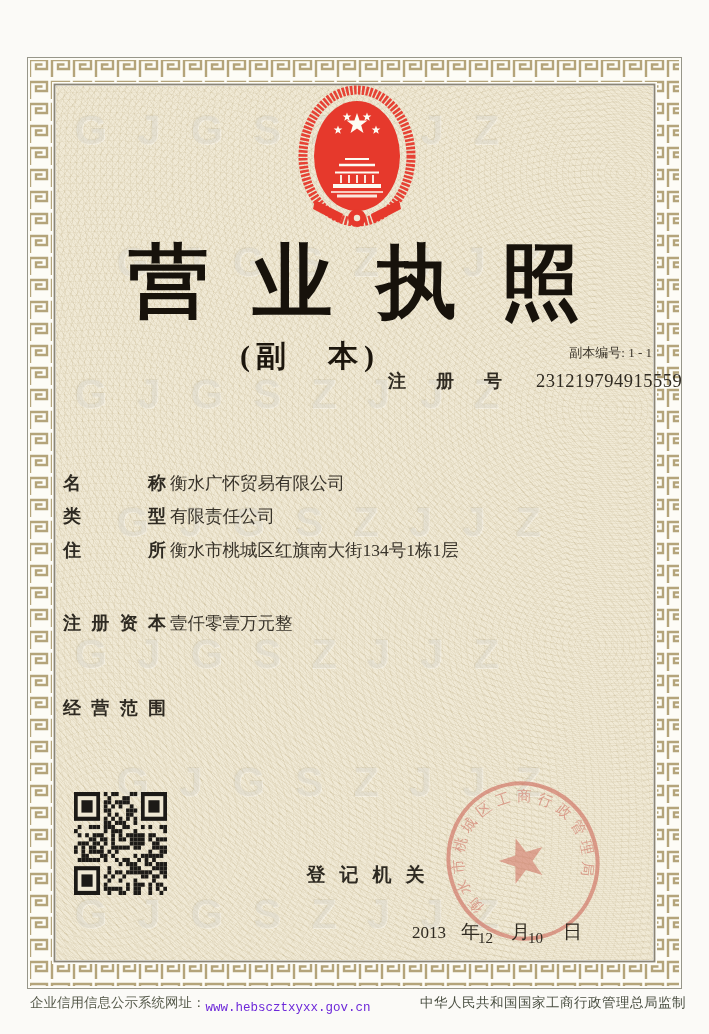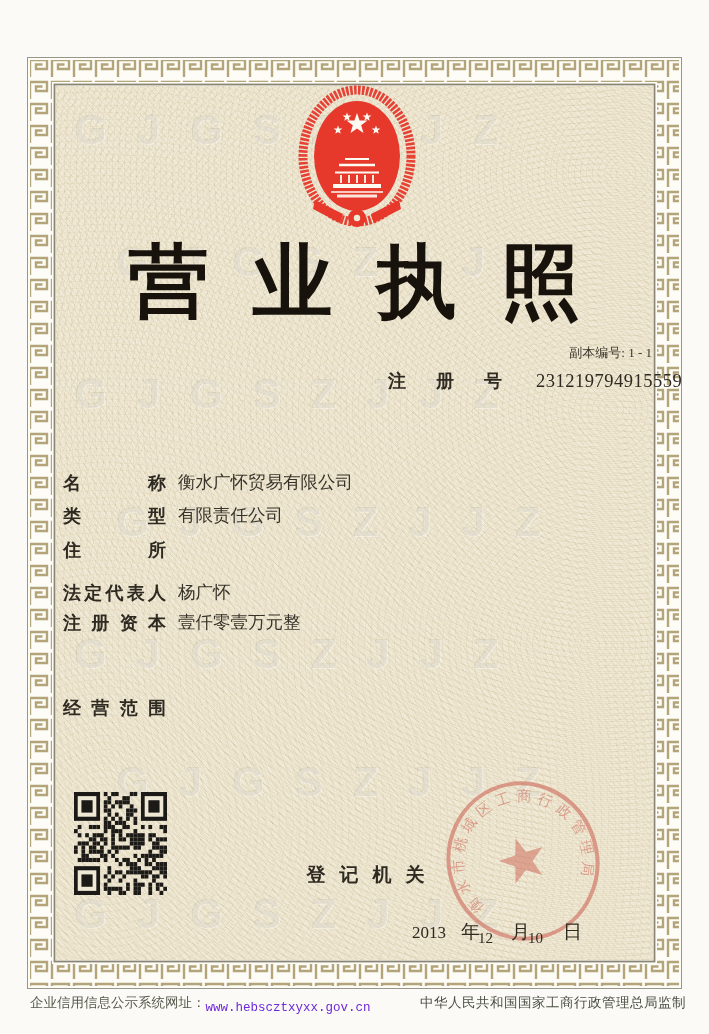--- a/index.html
+++ b/index.html
@@ -29,24 +29,24 @@
   .emw-s{stroke:#fdfbf2;fill:none;}
   .emw-f{fill:#fdfbf2;}
   #title{left:0;top:240px;width:709px;text-align:center;font-family:"Liberation Sans","DejaVu Sans",sans-serif;
     font-weight:900;font-size:80px;line-height:1.05;letter-spacing:44px;padding-left:44px;box-sizing:border-box;
     color:#17120b;}
   #subtitle{left:240px;top:336px;font-weight:800;font-size:30px;color:#1c160d;letter-spacing:6px;}
   #copy-number{top:344px;right:57px;font-size:13px;color:#3c362c;}
   #regline{left:388px;top:369px;color:#2f2a21;}
   #regline .rlabel{font-size:18px;letter-spacing:30px;font-weight:600;margin-top:26px;}
   #regline .rno{font-size:18.5px;letter-spacing:.5px;}
-  .field-row{position:absolute;left:63px;width:596px;display:flex;align-items:center;}
+  .field-row{position:absolute;left:63px;width:596px;display:flex;align-items:flex-end;}
   .flabel{width:103px;flex:0 0 103px;font-family:"Liberation Sans","DejaVu Sans",sans-serif;
     font-size:18px;font-weight:600;color:#2e2a22;text-align:justify;text-align-last:justify;line-height:22px;}
-  .fvalue{margin-left:12px;font-size:17.5px;color:#38332a;line-height:21.5px;}
+  .fvalue{margin-left:4px;font-size:17.5px;color:#38332a;line-height:21.5px;}
   .fvalue.scope{width:473px;text-align:justify;}
   #qr{left:74px;top:792px;width:93px;height:103px;}
   #registrar{left:0;top:862px;width:745px;text-align:center;font-family:"Liberation Sans","DejaVu Sans",sans-serif;
     font-size:19px;font-weight:600;letter-spacing:14px;color:#2e2a22;}
   #seal-wrap{left:438px;top:772px;width:170px;height:178px;transform:rotate(-18deg);opacity:.8;}
   #dateline{left:412px;top:919px;color:#2f2a21;white-space:nowrap;}
   #dateline .dy{font-size:17px;margin-right:15px;}
   #dateline .du{font-size:19px;}
   #dateline .dn{font-size:15px;position:relative;top:5px;left:-2px;}
   #dateline .gap1{margin-right:16px;} #dateline .gap2{margin-right:18px;}
@@ -109,40 +109,38 @@
     </g>
     <g>
       <path class="emr-f" d="M18 116 L46 130 L43 139 L16 125 Z"></path>
       <path class="emr-f" d="M102 116 L74 130 L77 139 L104 125 Z"></path>
       <circle class="emr-f" cx="60" cy="134" r="9"></circle>
       <circle cx="60" cy="134" r="3.2" fill="#f0e9d5"></circle>
     </g>
   </svg>
 
   <div id="title" class="abs">营业执照</div>
+  <div id="subtitle" class="abs">(副　本)</div>
   <div id="copy-number" class="abs">副本编号: 1 - 1</div>
   <div id="regline" class="abs">
     <span class="rlabel">注册号</span>
     <span class="rno">231219794915559</span>
   </div>
 
   <div class="field-row" style="top:472px">
     <div class="flabel">名称</div>
     <div class="fvalue">衡水广怀贸易有限公司</div>
   </div>
   <div class="field-row" style="top:505px">
     <div class="flabel">类型</div>
     <div class="fvalue">有限责任公司</div>
   </div>
   <div class="field-row" style="top:539px">
     <div class="flabel">住所</div>
-  </div>
-  <div class="field-row" style="top:582px">
-    <div class="flabel">法定代表人</div>
-    <div class="fvalue">杨广怀</div>
+    <div class="fvalue">衡水市桃城区红旗南大街134号1栋1层</div>
   </div>
   <div class="field-row" style="top:612px">
     <div class="flabel">注册资本</div>
     <div class="fvalue">壹仟零壹万元整</div>
   </div>
   <div class="field-row" style="top:697px">
     <div class="flabel">经营范围</div>
   </div>
 
   <svg id="qr" class="abs" viewBox="0 0 25 25" preserveAspectRatio="none">

